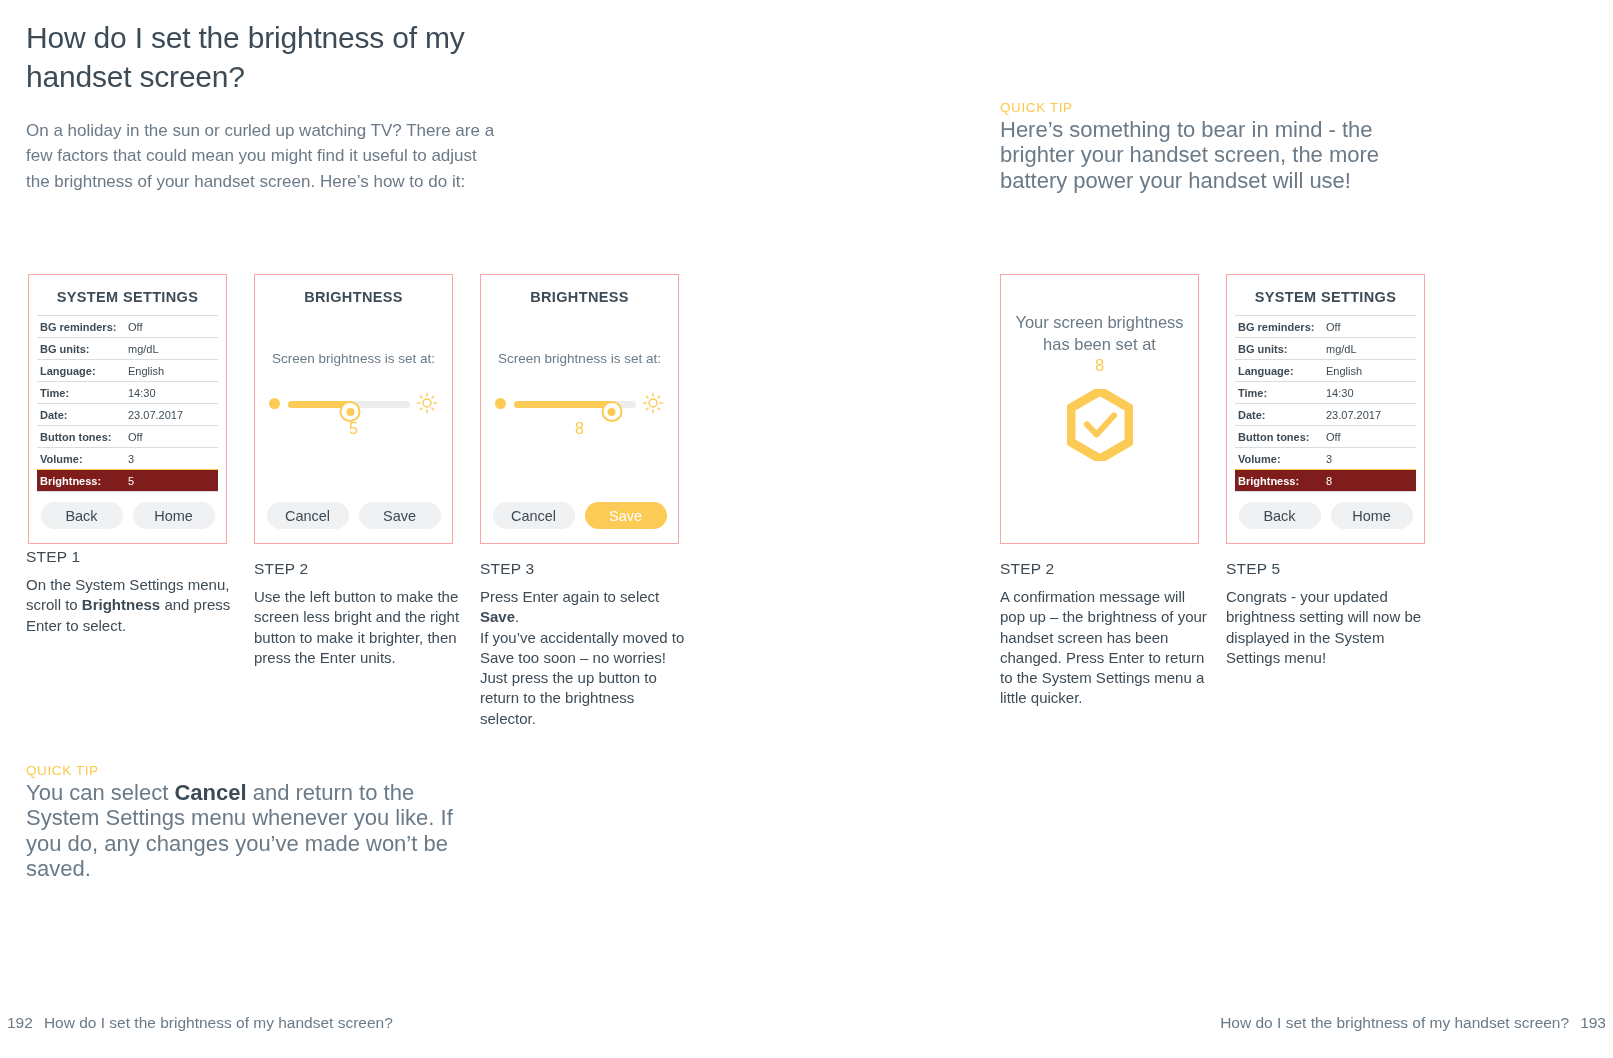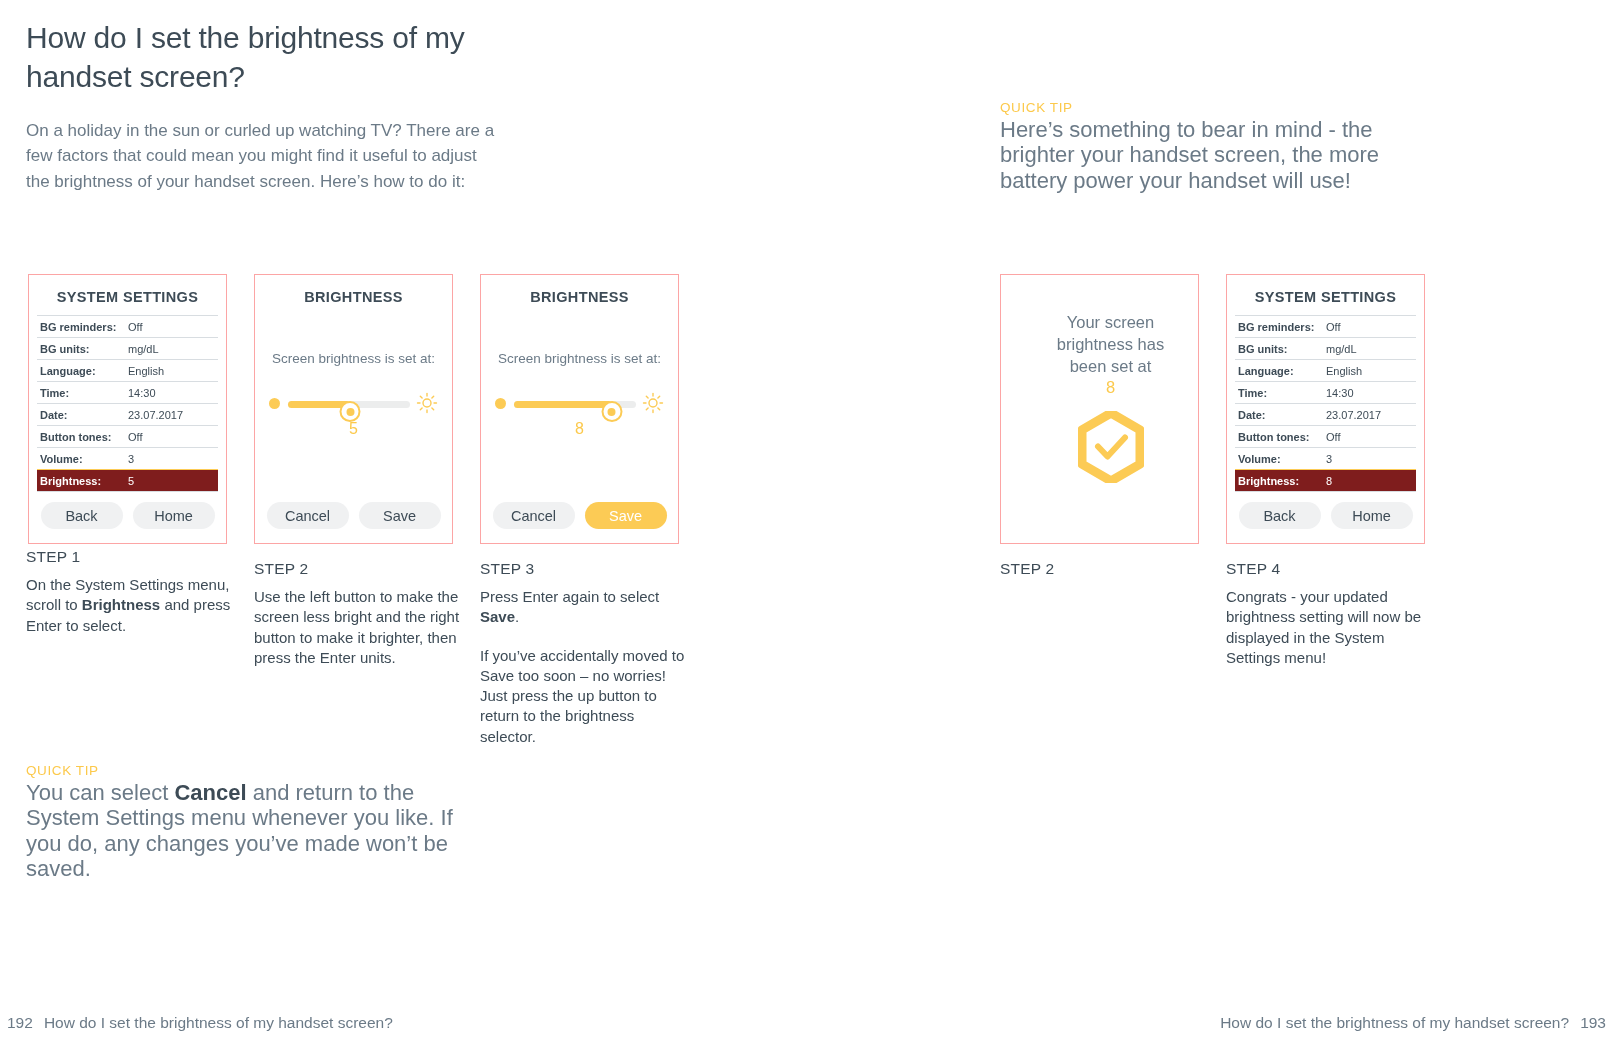--- a/index.html
+++ b/index.html
@@ -74,21 +74,21 @@
     width: 199px;
     height: 270px;
     border: 1px solid #fca5a5;
     background: #ffffff;
     box-sizing: border-box;
     overflow: hidden;
   }
   .dev1 { left: 28px;  top: 274px; }
   .dev2 { left: 254px; top: 274px; }
   .dev3 { left: 480px; top: 274px; }
-  .dev4 { left: 193px; top: 274px; padding-left: 22px; }   
+  .dev4 { left: 193px; top: 274px; }   
   .dev5 { left: 419px; top: 274px; }
 
   .dev-title {
     text-align: center;
     font-size: 14.5px;
     font-weight: 700;
     letter-spacing: 0.35px;
     color: #3d4b56;
     padding-top: 14px;
     padding-bottom: 10px;
@@ -232,21 +232,21 @@
     color: #3d4b56;
     margin-bottom: 9px;
   }
   .step-body {
     font-size: 15px;
     line-height: 20.3px;
     color: #3d4b56;
   }
   .step-body b { font-weight: 700; }
   .step-body p { margin: 0; }
-  .step-body p + p { margin-top: 18px; }
+  .step-body p + p { }
 
   .st1 { left: 26px;  top: 548px; width: 210px; }
   .st2 { left: 254px; top: 560px; width: 212px; }
   .st3 { left: 480px; top: 560px; width: 212px; }
   .st4 { left: 193px; top: 560px; width: 212px; }
   .st5 { left: 419px; top: 560px; width: 215px; }
 
   
   .footer {
     position: absolute;
@@ -463,24 +463,27 @@
       </div>
     </div>
     <div class="dev-buttons">
       <div class="pill">Back</div>
       <div class="pill">Home</div>
     </div>
   </div>
 
   <div class="step st4">
     <div class="step-label">STEP 2</div>
+    <div class="step-body">
+      <p><span>A confirmation message will pop up – the brightness of your handset screen has been changed. Press Enter to return to the System Settings menu a little quicker.</span></p>
+    </div>
   </div>
 
   <div class="step st5">
-    <div class="step-label">STEP 4</div>
+    <div class="step-label">STEP 5</div>
     <div class="step-body">
       <p><span>Congrats - your updated brightness setting will now be displayed in the System Settings menu!</span></p>
     </div>
   </div>
 
   <div class="footer footer-right">
     <span>How do I set the brightness of my handset screen?</span>
     <span class="folio">193</span>
   </div>
 </div>

